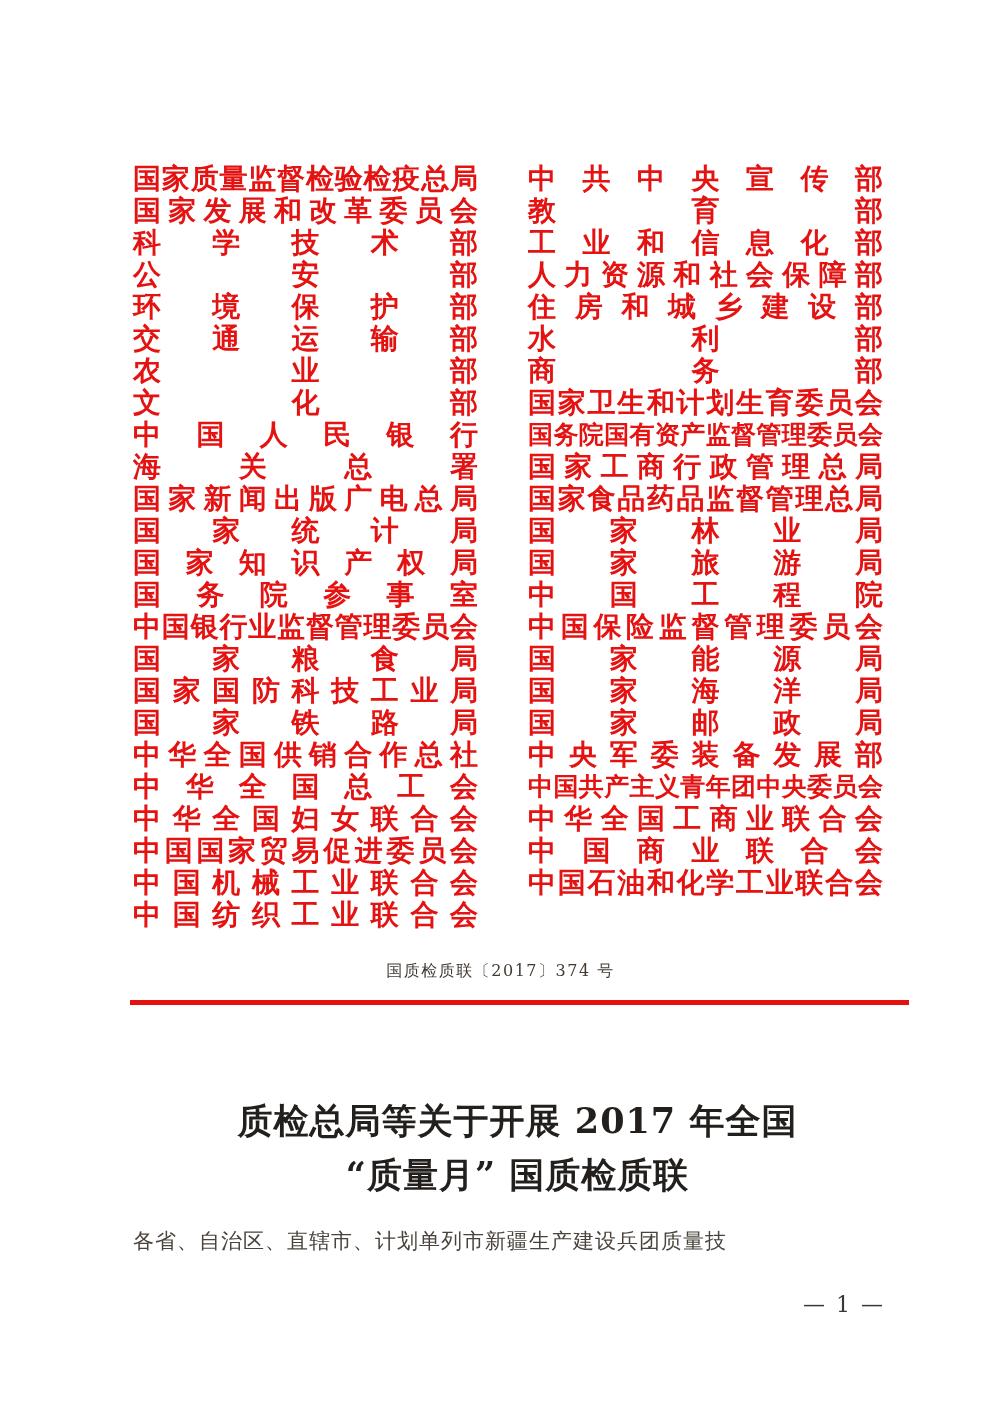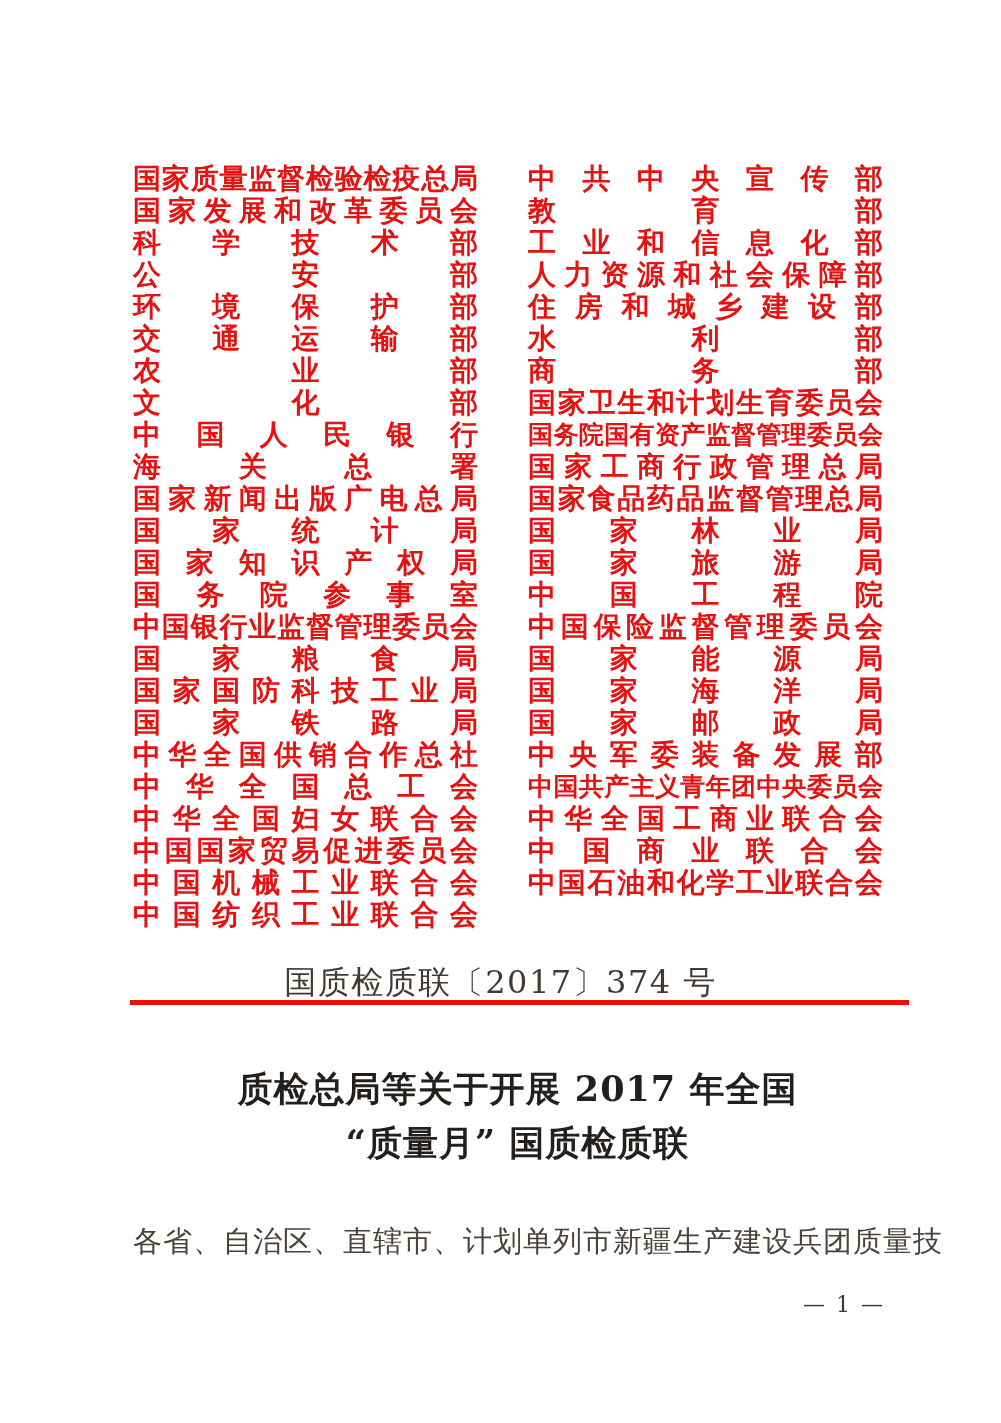--- a/index.html
+++ b/index.html
@@ -43,54 +43,54 @@
     white-space:nowrap;
   }
   .jrow span{display:inline-block;}
   
   .doc-number{
     position:absolute;
     top:961px;
     left:0;
     width:100%;
     text-align:center;
-    font-size:32px;
+    font-size:16px;
     letter-spacing:1.5px;
     color:var(--doc-number-text);
   }
   
   .red-rule{
     position:absolute;
     top:1000px;
     left:130px;
     width:779px;
     height:5px;
     background:var(--red-rule);
   }
   
   .title{
     position:absolute;
-    top:1062px;
+    top:1094px;
     left:0;
     width:100%;
     padding-left:34px;
     text-align:center;
     font-size:35px;
     font-weight:700;
     line-height:54px;
     color:var(--title-text);
     letter-spacing:1px;
   }
   
   .body-line{
     position:absolute;
     top:1224px;
     left:133px;
     width:762px;
-    font-size:29px;
+    font-size:21px;
     line-height:34px;
     letter-spacing:1px;
     color:var(--body-text);
     white-space:nowrap;
   }
   
   .page-number{
     position:absolute;
     top:1292px;
     right:116px;

